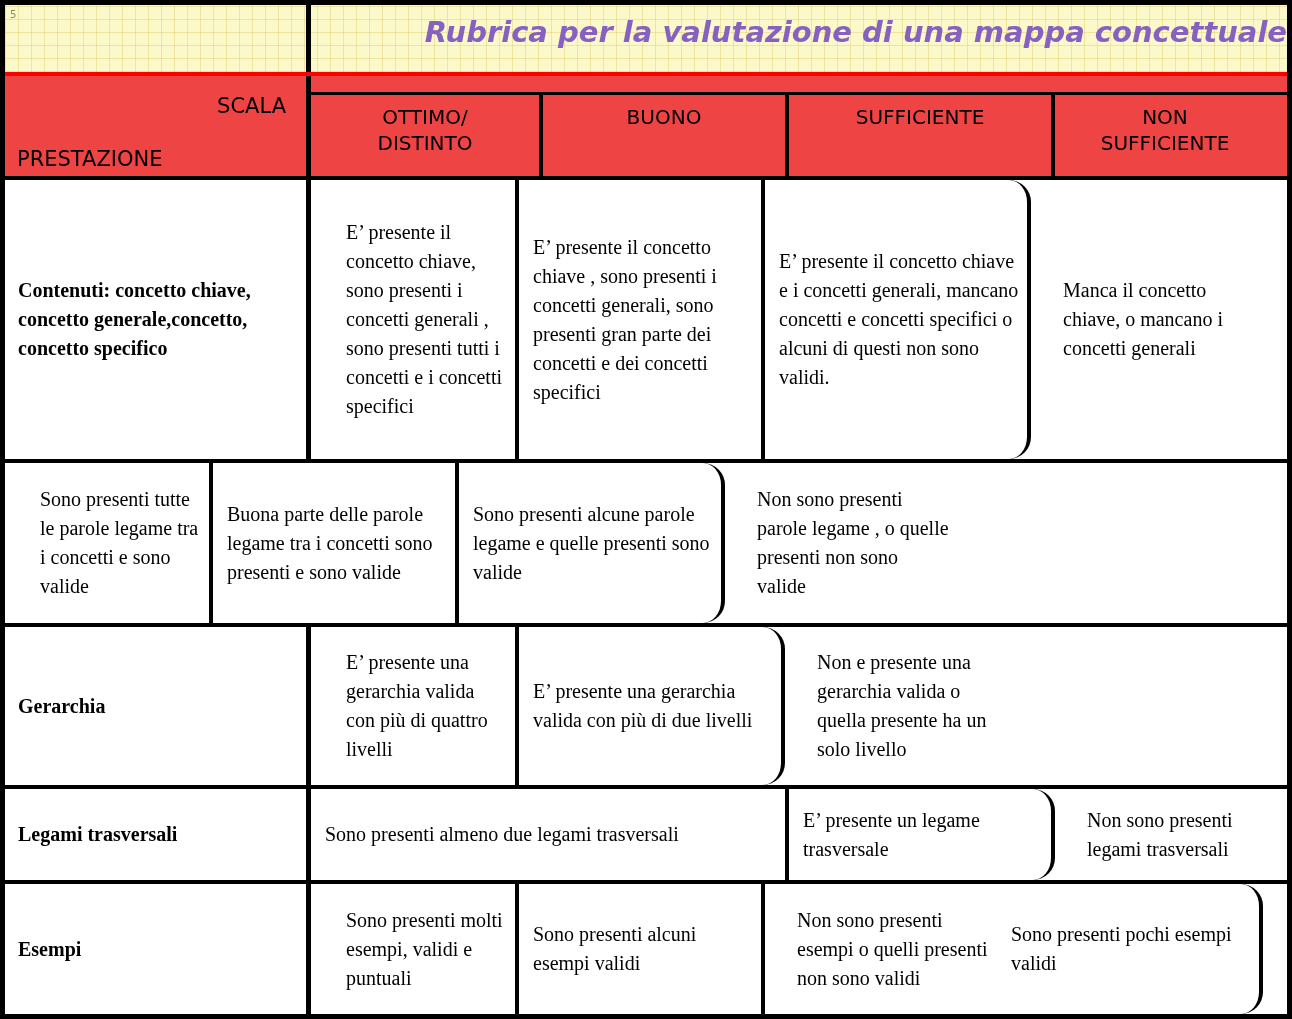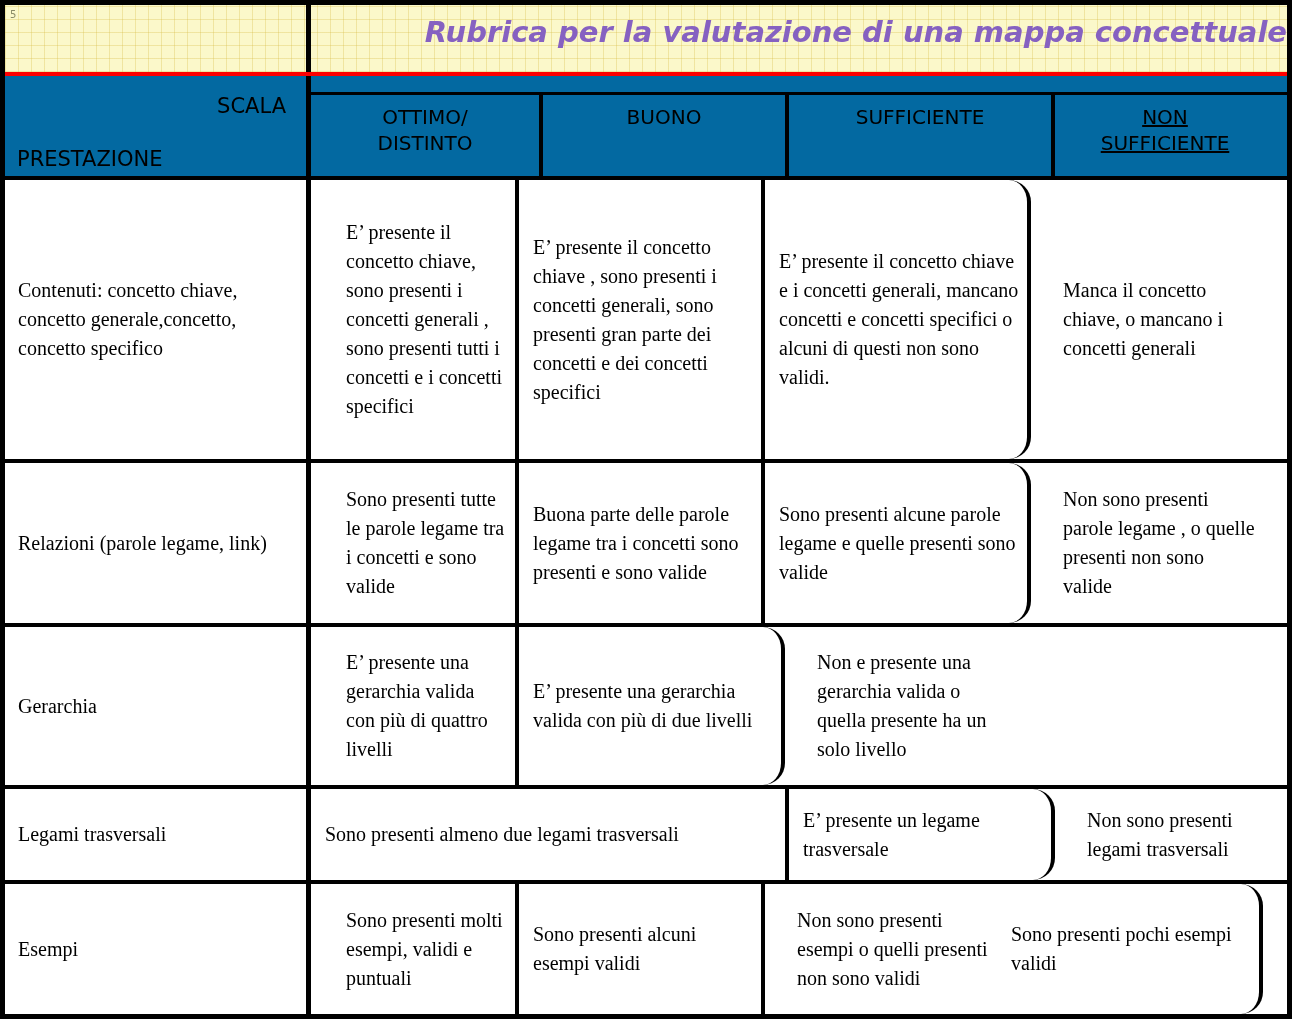--- a/index.html
+++ b/index.html
@@ -39,57 +39,57 @@
     font-size:29px; color:#8661c1;
     white-space:nowrap;
   }
 
   .red-line { height:4px; background:#fe0000; }
 
   
   .header-area {
     display:flex; height:104px;
     border-bottom:4px solid #000;
-    background:#0369a1;
+    background:#ef4444;
   }
   .scala-cell {
     width:306px; border-right:5px solid #000;
     display:flex; flex-direction:column; justify-content:space-between;
     font-family:"DejaVu Sans", sans-serif; font-size:21px;
   }
   .scala-word { align-self:flex-end; padding:18px 20px 0 0; }
   .prestazione-word { align-self:flex-start; padding:0 0 5px 12px; }
   .header-right { flex:1; display:flex; flex-direction:column;border-radius:14px; }
   .header-gap { height:16px; }
   .hcells { flex:1; display:flex; border-top:3px solid #000; }
   .hcell {
     display:flex; align-items:flex-start; justify-content:center;
     padding-top:9px;
     font-family:"DejaVu Sans", sans-serif; font-size:20px;
     text-align:center; white-space:pre-line; line-height:1.32;
     border-right:4px solid #000;
   }
   .hc1 { width:232px; } .hc2 { width:246px; } .hc3 { width:266px; }
-  .hc4 { width:220px; border-right:none;text-decoration:underline; }
+  .hc4 { width:220px; border-right:none; }
 
   
   .trow { display:flex; border-bottom:4px solid #000; background:#fff; }
   .r1 { height:283px; } .r2 { height:164px; } .r3 { height:162px; }
   .r4 { height:95px; }  .r5 { height:130px; border-bottom:none; }
 
   .cell {
     display:flex; align-items:center;
     overflow:hidden;
     border-right:4px solid #000;
     font-size:20px; line-height:1.45;
   }
   .cell span { display:block; }
   .label-cell {
     width:306px; border-right:5px solid #000;
-    font-weight:normal;
+    font-weight:bold;
     padding:4px 10px 4px 13px;
   }
   .body-cell { padding:6px 8px 6px 14px; }
   .c2 { width:208px;padding-left:35px; }
   .c3 { width:246px; }
   .c4 { width:266px;border-radius:22px; }
   .c5 { width:232px; border-right:none;padding-left:32px; }
   .c23 { width:478px; }  
 </style>
 </head>
@@ -138,23 +138,20 @@
       </div>
     <div class="cell body-cell c4">
         <span>E’ presente il concetto chiave e i concetti generali, mancano concetti e concetti specifici o alcuni di questi non sono validi.</span>
       </div>
     <div class="cell body-cell c5">
         <span>Manca il concetto chiave, o mancano i concetti generali</span>
       </div>
   </div>
 
   <div class="trow r2">
-    <div class="cell label-cell">
-        <span>Relazioni (parole legame, link)</span>
-      </div>
     <div class="cell body-cell c2">
         <span>Sono presenti tutte le parole legame tra i concetti e sono valide</span>
       </div>
     <div class="cell body-cell c3">
         <span>Buona parte delle parole legame tra i concetti sono presenti e sono valide</span>
       </div>
     <div class="cell body-cell c4">
         <span>Sono presenti alcune parole legame e quelle presenti sono valide</span>
       </div>
     <div class="cell body-cell c5">

